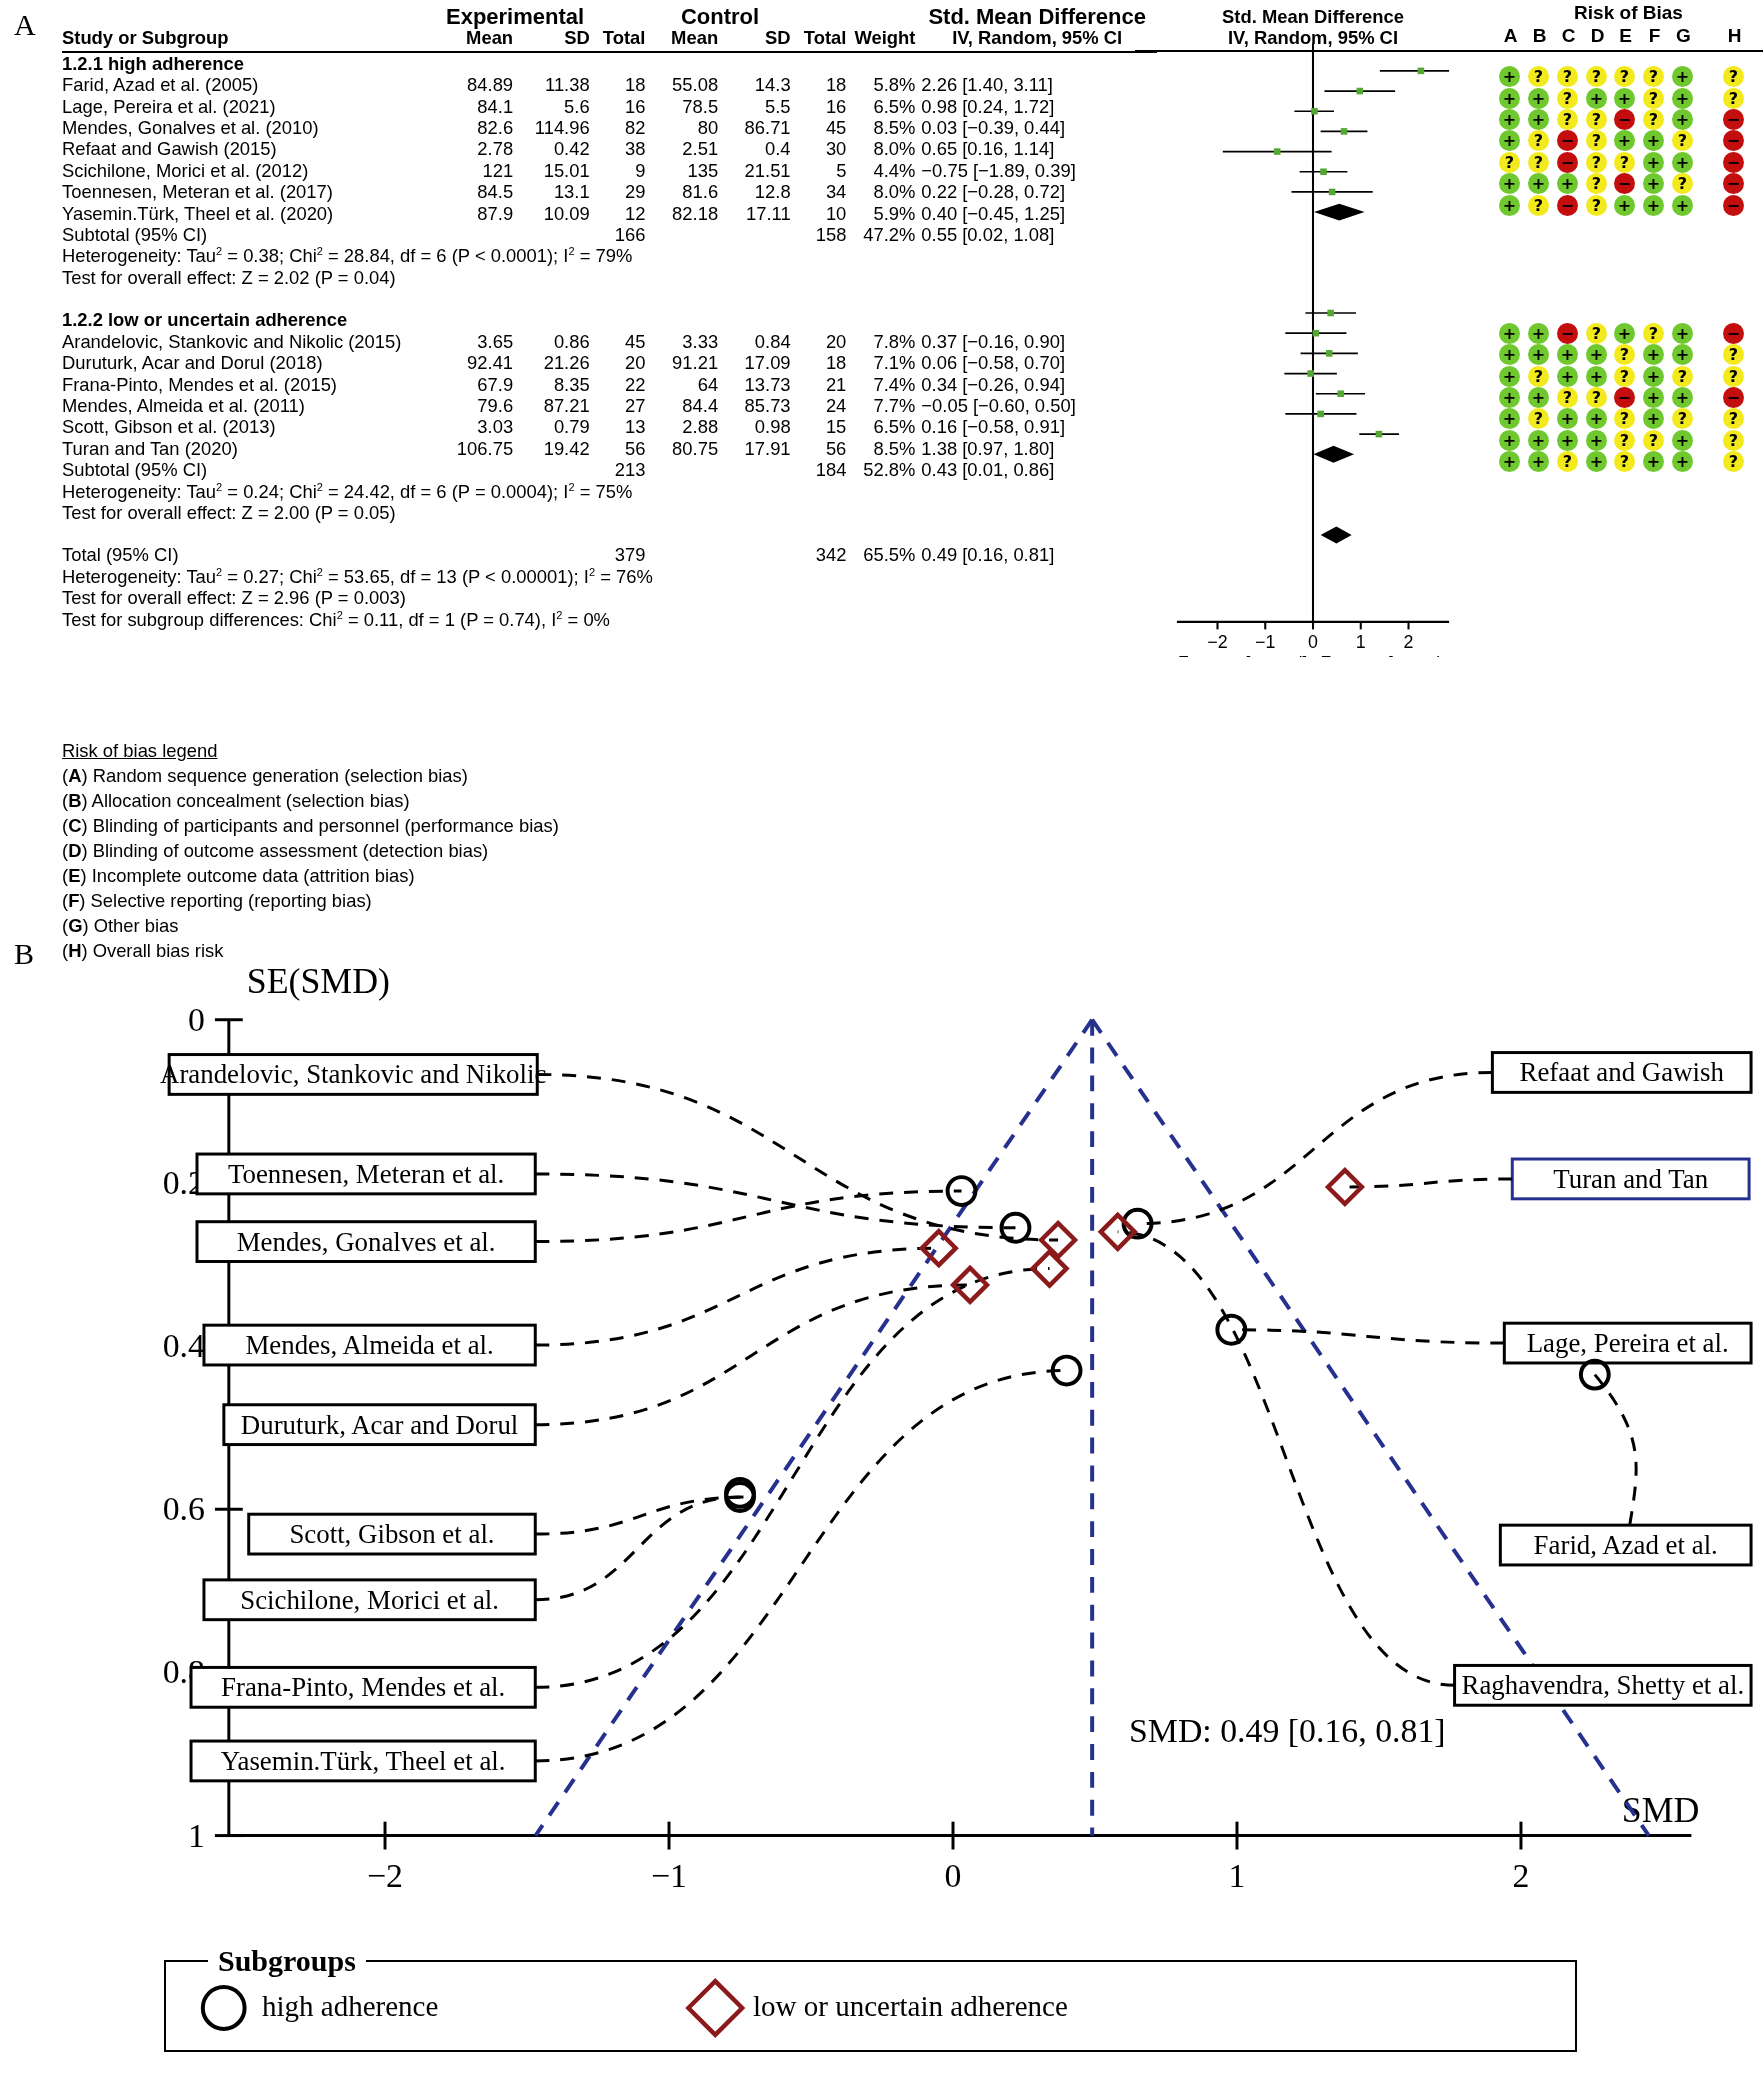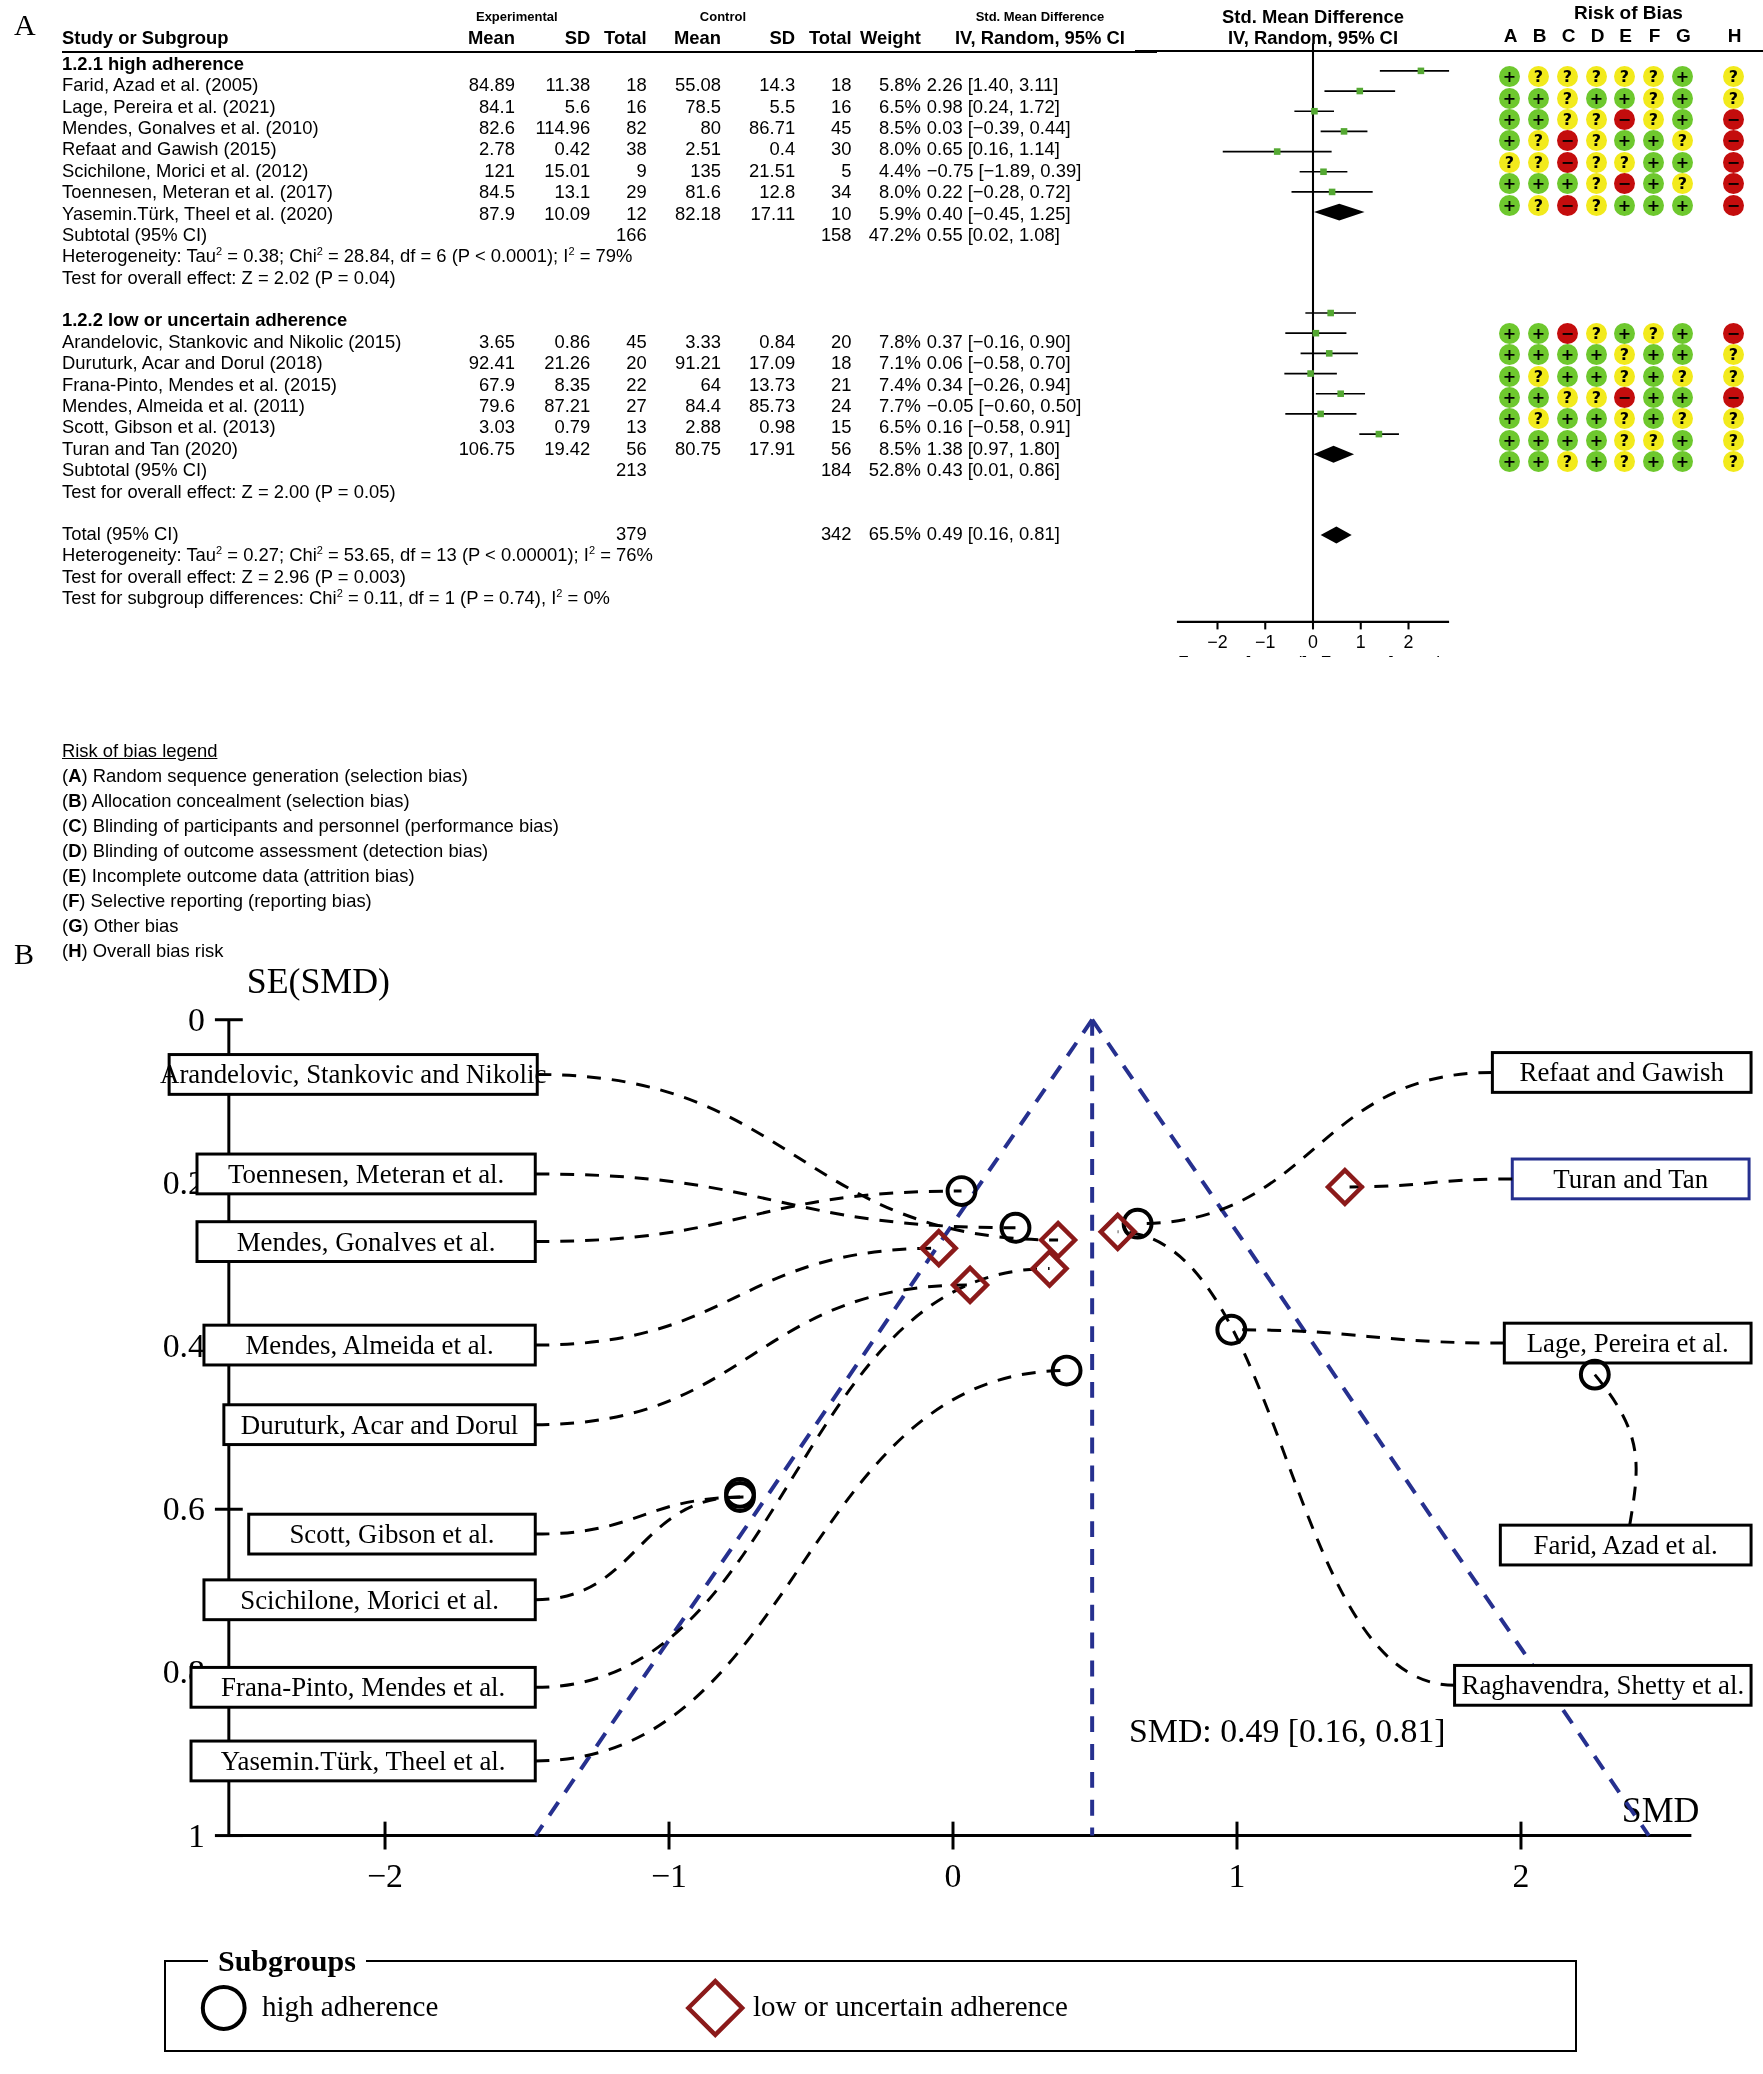--- a/index.html
+++ b/index.html
@@ -22,21 +22,21 @@
     position:absolute; left:62px; top:6px; width:1095px;
     font-size:18.4px; line-height:21.4px;
   }
   table.ft { border-collapse:collapse; width:1095px; font-size:18.4px; }
   table.ft td, table.ft th { padding:0; vertical-align:bottom; white-space:nowrap; }
   .c-study { width:388px; text-align:left; }
   .c-num   { width:78px;  text-align:right; padding-right:4px !important; }
   .c-tot   { width:58px;  text-align:right; padding-right:4px !important; }
   .c-wt    { width:72px;  text-align:right; padding-right:6px !important; }
   .c-ci    { width:239px; text-align:left; padding-right:4px !important; }
-  .hdr-group { font-weight:bold; text-align:center; font-size:13px; }
+  .hdr-group { font-weight:bold; text-align:center; font-size:22px; }
   .hdr-col   { font-weight:bold; font-size:18.4px; }
   .bold { font-weight:normal; }
   .rowline td { height:21.4px; }
   .hdr-rule td { border-bottom:2.2px solid #000; height:3px; padding:0; }
   .spacer td { height:21px; }
   .sub-head { font-weight:bold; }
   sup { font-size:11px; vertical-align:super; line-height:0; }
 
   
   #rob-legend {
@@ -280,20 +280,23 @@
           <tr class="rowline">
             <td class="c-study bold">Subtotal (95% CI)</td>
             <td class="c-num"></td>
             <td class="c-num"></td>
             <td class="c-tot bold">213</td>
             <td class="c-num"></td>
             <td class="c-num"></td>
             <td class="c-tot bold">184</td>
             <td class="c-wt bold">52.8%</td>
             <td class="c-ci bold">0.43 [0.01, 0.86]</td>
+          </tr>
+          <tr>
+            <td class="" colspan="9">Heterogeneity: Tau<sup>2</sup> = 0.24; Chi<sup>2</sup> = 24.42, df = 6 (P = 0.0004); I<sup>2</sup> = 75%</td>
           </tr>
           <tr>
             <td class="" colspan="9">Test for overall effect: Z = 2.00 (P = 0.05)</td>
           </tr>
           <tr class="spacer">
             <td class="" colspan="9"></td>
           </tr>
           <tr class="rowline">
             <td class="c-study bold">Total (95% CI)</td>
             <td class="c-num"></td>

